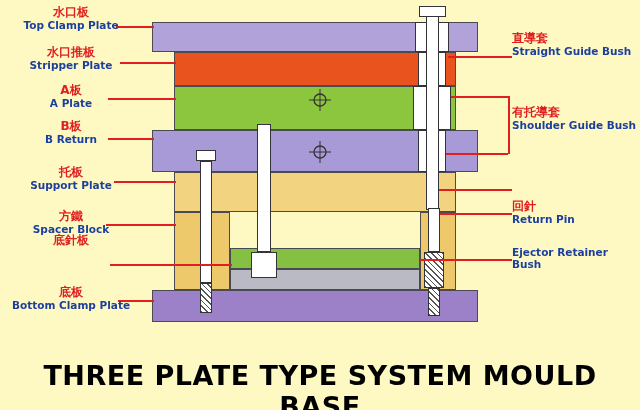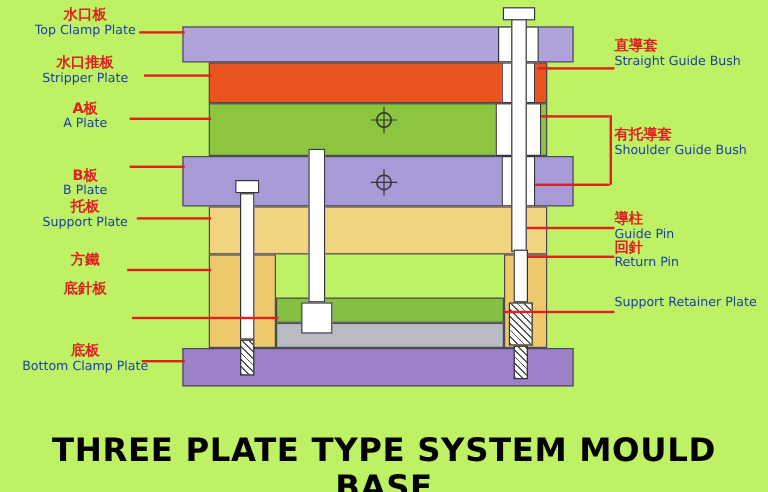--- a/index.html
+++ b/index.html
@@ -1,31 +1,31 @@
 <!DOCTYPE html>
 <html><head>
 <meta charset="utf-8">
 <style>
   html,body{margin:0;padding:0;background:#fff;}
-  .page{position:relative;width:640px;height:410px;background:#bef264;overflow:hidden;
+  .page{position:relative;width:640px;height:410px;background:#fef9c3;overflow:hidden;
         font-family:"DejaVu Sans","Liberation Sans",sans-serif;}
   
   .plate{position:absolute;border:1px solid #4a4a52;box-sizing:border-box;}
   .pin{position:absolute;background:#ffffff;border:1.5px solid #33333a;box-sizing:border-box;}
   .hatch{position:absolute;border:1px solid #33333a;box-sizing:border-box;
          background:repeating-linear-gradient(45deg,#555 0 1px,#fff 1px 4px);}
   .leader{position:absolute;height:1.5px;background:#e02020;}
   .leader-v{position:absolute;width:1.5px;background:#e02020;}
   .cross-mark{position:absolute;width:26px;height:26px;}
   
   .label-block{position:absolute;}
   .label-left{left:0;width:142px;text-align:center;}
   .label-right{left:512px;width:126px;text-align:left;}
   .lbl-zh{color:#e02020;font-weight:bold;font-size:12px;line-height:13px;}
-  .lbl-en{color:#1c3f9e;font-weight:normal;font-size:10.5px;line-height:12px;}
+  .lbl-en{color:#1c3f9e;font-weight:bold;font-size:10.5px;line-height:12px;}
   .title-zh{position:absolute;left:0;top:334px;width:640px;text-align:center;
             font-size:21px;font-weight:bold;color:#000;letter-spacing:3px;}
   .title-en{position:absolute;left:0;top:360px;width:640px;text-align:center;
             font-size:27px;font-weight:800;color:#000;letter-spacing:0.5px;}
 </style>
 </head>
 <body>
 
 <div class="page">
 
@@ -92,54 +92,51 @@
     <div class="lbl-en">Top Clamp Plate</div>
   </div>
   <div class="label-block label-left" style="top:84px">
     <div class="lbl-zh">A板</div>
     <div class="lbl-en">A Plate</div>
   </div>
   <div class="label-block label-left" style="top:46px">
     <div class="lbl-zh">水口推板</div>
     <div class="lbl-en">Stripper Plate</div>
   </div>
-  <div class="label-block label-left" style="top:140px">
+  <div class="label-block label-left" style="top:120px">
     <div class="lbl-zh">B板</div>
-    <div class="lbl-en">B Plate</div>
+    <div class="lbl-en">B Return</div>
   </div>
   <div class="label-block label-left" style="top:166px">
     <div class="lbl-zh">托板</div>
     <div class="lbl-en">Support Plate</div>
   </div>
   <div class="label-block label-left" style="top:210px">
     <div class="lbl-zh">方鐵</div>
+    <div class="lbl-en">Spacer Block</div>
   </div>
   <div class="label-block label-left" style="top:234px">
     <div class="lbl-zh">底針板</div>
   </div>
   <div class="label-block label-left" style="top:286px">
     <div class="lbl-zh">底板</div>
     <div class="lbl-en">Bottom Clamp Plate</div>
   </div>
 
   <div class="label-block label-right" style="top:32px">
     <div class="lbl-zh">直導套</div>
     <div class="lbl-en">Straight Guide Bush</div>
   </div>
   <div class="label-block label-right" style="top:106px">
     <div class="lbl-zh">有托導套</div>
     <div class="lbl-en">Shoulder Guide Bush</div>
   </div>
-  <div class="label-block label-right" style="top:176px">
-    <div class="lbl-zh">導柱</div>
-    <div class="lbl-en">Guide Pin</div>
-  </div>
   <div class="label-block label-right" style="top:200px">
     <div class="lbl-zh">回針</div>
     <div class="lbl-en">Return Pin</div>
   </div>
   <div class="label-block label-right" style="top:246px">
-    <div class="lbl-en">Support Retainer Plate</div>
+    <div class="lbl-en">Ejector Retainer Bush</div>
   </div>
 
   <div class="title-en">THREE PLATE TYPE SYSTEM MOULD BASE</div>
 
 </div>
 
 </body></html>

